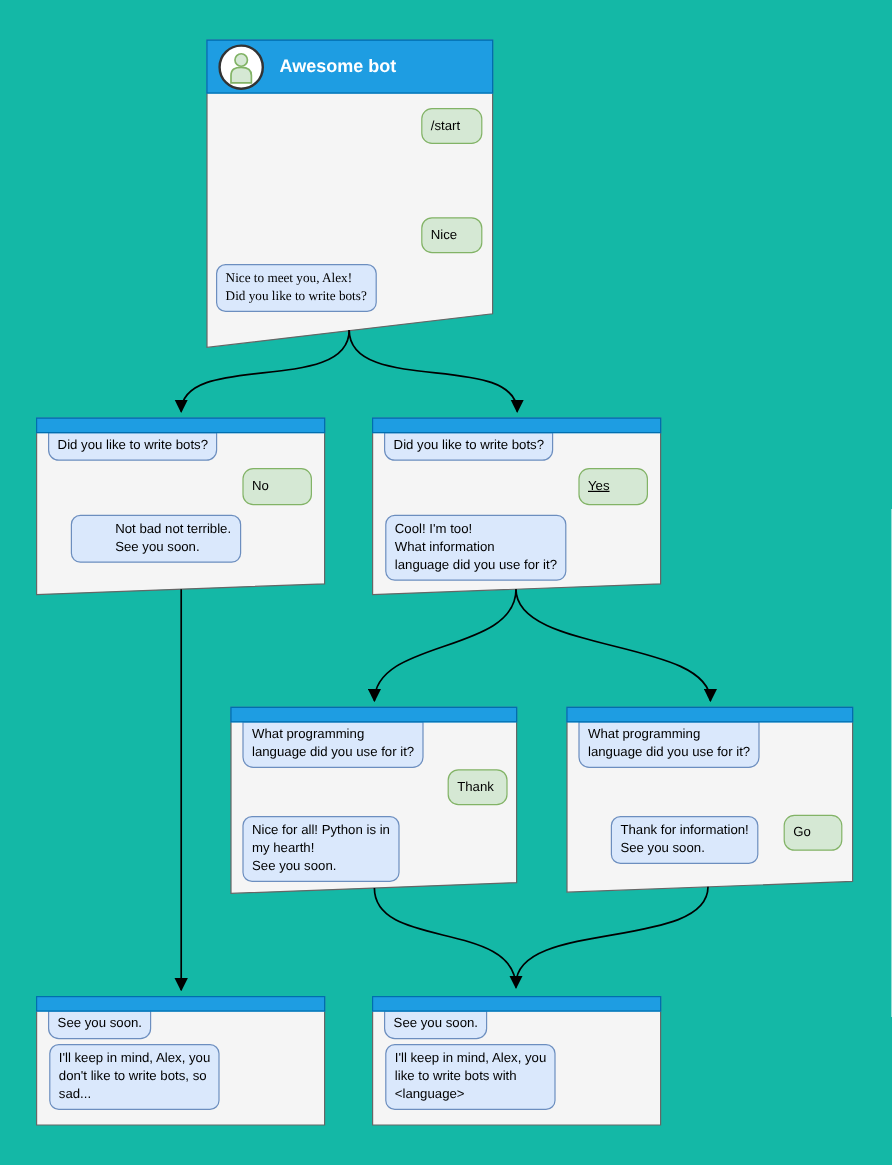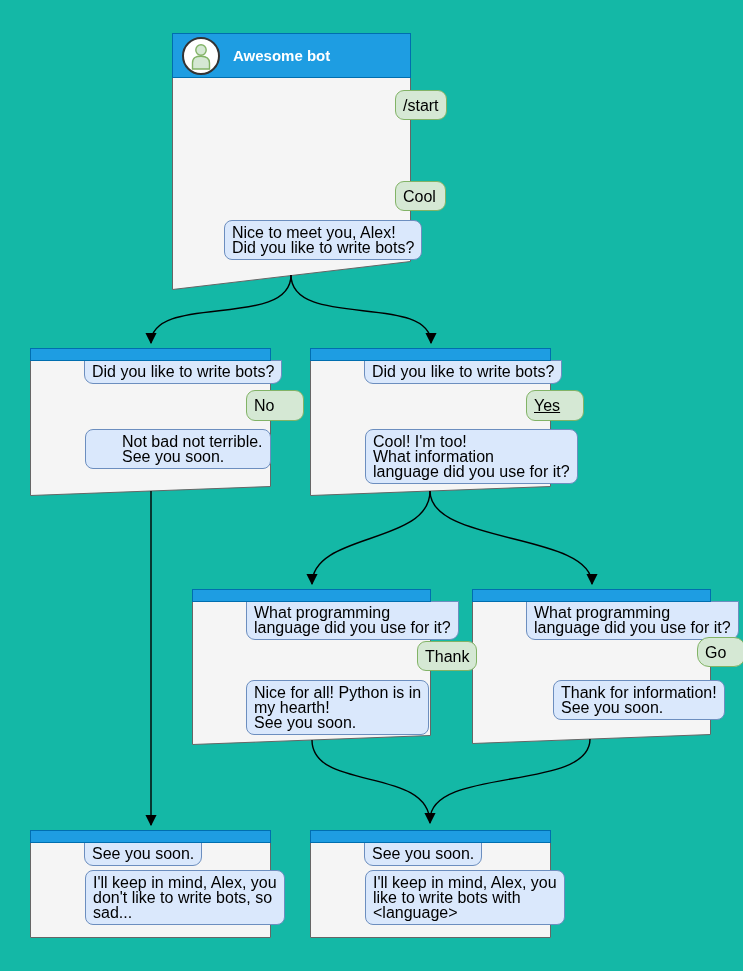--- a/index.html
+++ b/index.html
@@ -43,27 +43,26 @@
   }
   .bot-title {
     color: #ffffff;
     font-weight: bold;
     font-size: 15px;
   }
   
   .bubble {
     position: absolute;
     z-index: 2;
-    font-size: 16px;
+    font-size: 11px;
     line-height: 15px;
     color: #000000;
     white-space: pre;
     padding: 4px 7px;
     border-radius: 8px;
-    margin-left: 44px;
   }
   .bot-b {
     background: #dae8fc;
     border: 1px solid #6c8ebf;
   }
   .user-b {
     background: #d5e8d4;
     border: 1px solid #82b366;
     border-radius: 9px;
     display: flex;
@@ -119,45 +118,45 @@
   </div>
 
   <div class="win-header" style="left:30px;  top:348px; width:241px; height:13px;"></div>
   <div class="win-header" style="left:310px; top:348px; width:241px; height:13px;"></div>
   <div class="win-header" style="left:192px; top:589px; width:239px; height:13px;"></div>
   <div class="win-header" style="left:472px; top:589px; width:239px; height:13px;"></div>
   <div class="win-header" style="left:30px;  top:830px; width:241px; height:13px;"></div>
   <div class="win-header" style="left:310px; top:830px; width:241px; height:13px;"></div>
 
   <div class="bubble user-b" style="left:351px; top:90px;  height:30px; min-width:51px;">/start</div>
-  <div class="bubble user-b" style="left:351px; top:181px; height:30px; min-width:51px;">Cool</div>
-  <div class="bubble bot-b" style="left:180px; top:220px;">Nice to meet you, Alex!
+  <div class="bubble user-b" style="left:351px; top:181px; height:30px; min-width:51px;">Nice</div>
+  <div class="bubble bot-b" style="left:180px; top:220px;font-family:Liberation Serif, serif;">Nice to meet you, Alex!
 Did you like to write bots?</div>
 
   <div class="bubble bot-b flush" style="left:40px; top:360px;">Did you like to write bots?</div>
   <div class="bubble user-b" style="left:202px; top:390px; height:31px; min-width:58px;">No</div>
-  <div class="bubble bot-b" style="left:41px; top:429px;padding-left:36px;">Not bad not terrible.
+  <div class="bubble bot-b" style="left:59px; top:429px;padding-left:36px;">Not bad not terrible.
 See you soon.</div>
 
   <div class="bubble bot-b flush" style="left:320px; top:360px;">Did you like to write bots?</div>
   <div class="bubble user-b" style="left:482px; top:390px; height:31px; min-width:58px;text-decoration:underline;">Yes</div>
   <div class="bubble bot-b" style="left:321px; top:429px;">Cool! I'm too!
 What information
 language did you use for it?</div>
 
   <div class="bubble bot-b flush" style="left:202px; top:601px;">What programming
 language did you use for it?</div>
   <div class="bubble user-b" style="left:373px; top:641px; height:30px; min-width:50px;">Thank</div>
   <div class="bubble bot-b" style="left:202px; top:680px;">Nice for all! Python is in
 my hearth!
 See you soon.</div>
 
   <div class="bubble bot-b flush" style="left:482px; top:601px;">What programming
 language did you use for it?</div>
-  <div class="bubble user-b" style="left:653px; top:637px; height:30px; min-width:49px;border-radius:12px;">Go</div>
+  <div class="bubble user-b" style="left:653px; top:679px; height:30px; min-width:49px;">Go</div>
   <div class="bubble bot-b" style="left:509px; top:680px;">Thank for information!
 See you soon.</div>
 
   <div class="bubble bot-b flush" style="left:40px; top:842px;">See you soon.</div>
   <div class="bubble bot-b" style="left:41px; top:870px;">I'll keep in mind, Alex, you
 don't like to write bots, so
 sad...</div>
 
   <div class="bubble bot-b flush" style="left:320px; top:842px;">See you soon.</div>
   <div class="bubble bot-b" style="left:321px; top:870px;">I'll keep in mind, Alex, you

